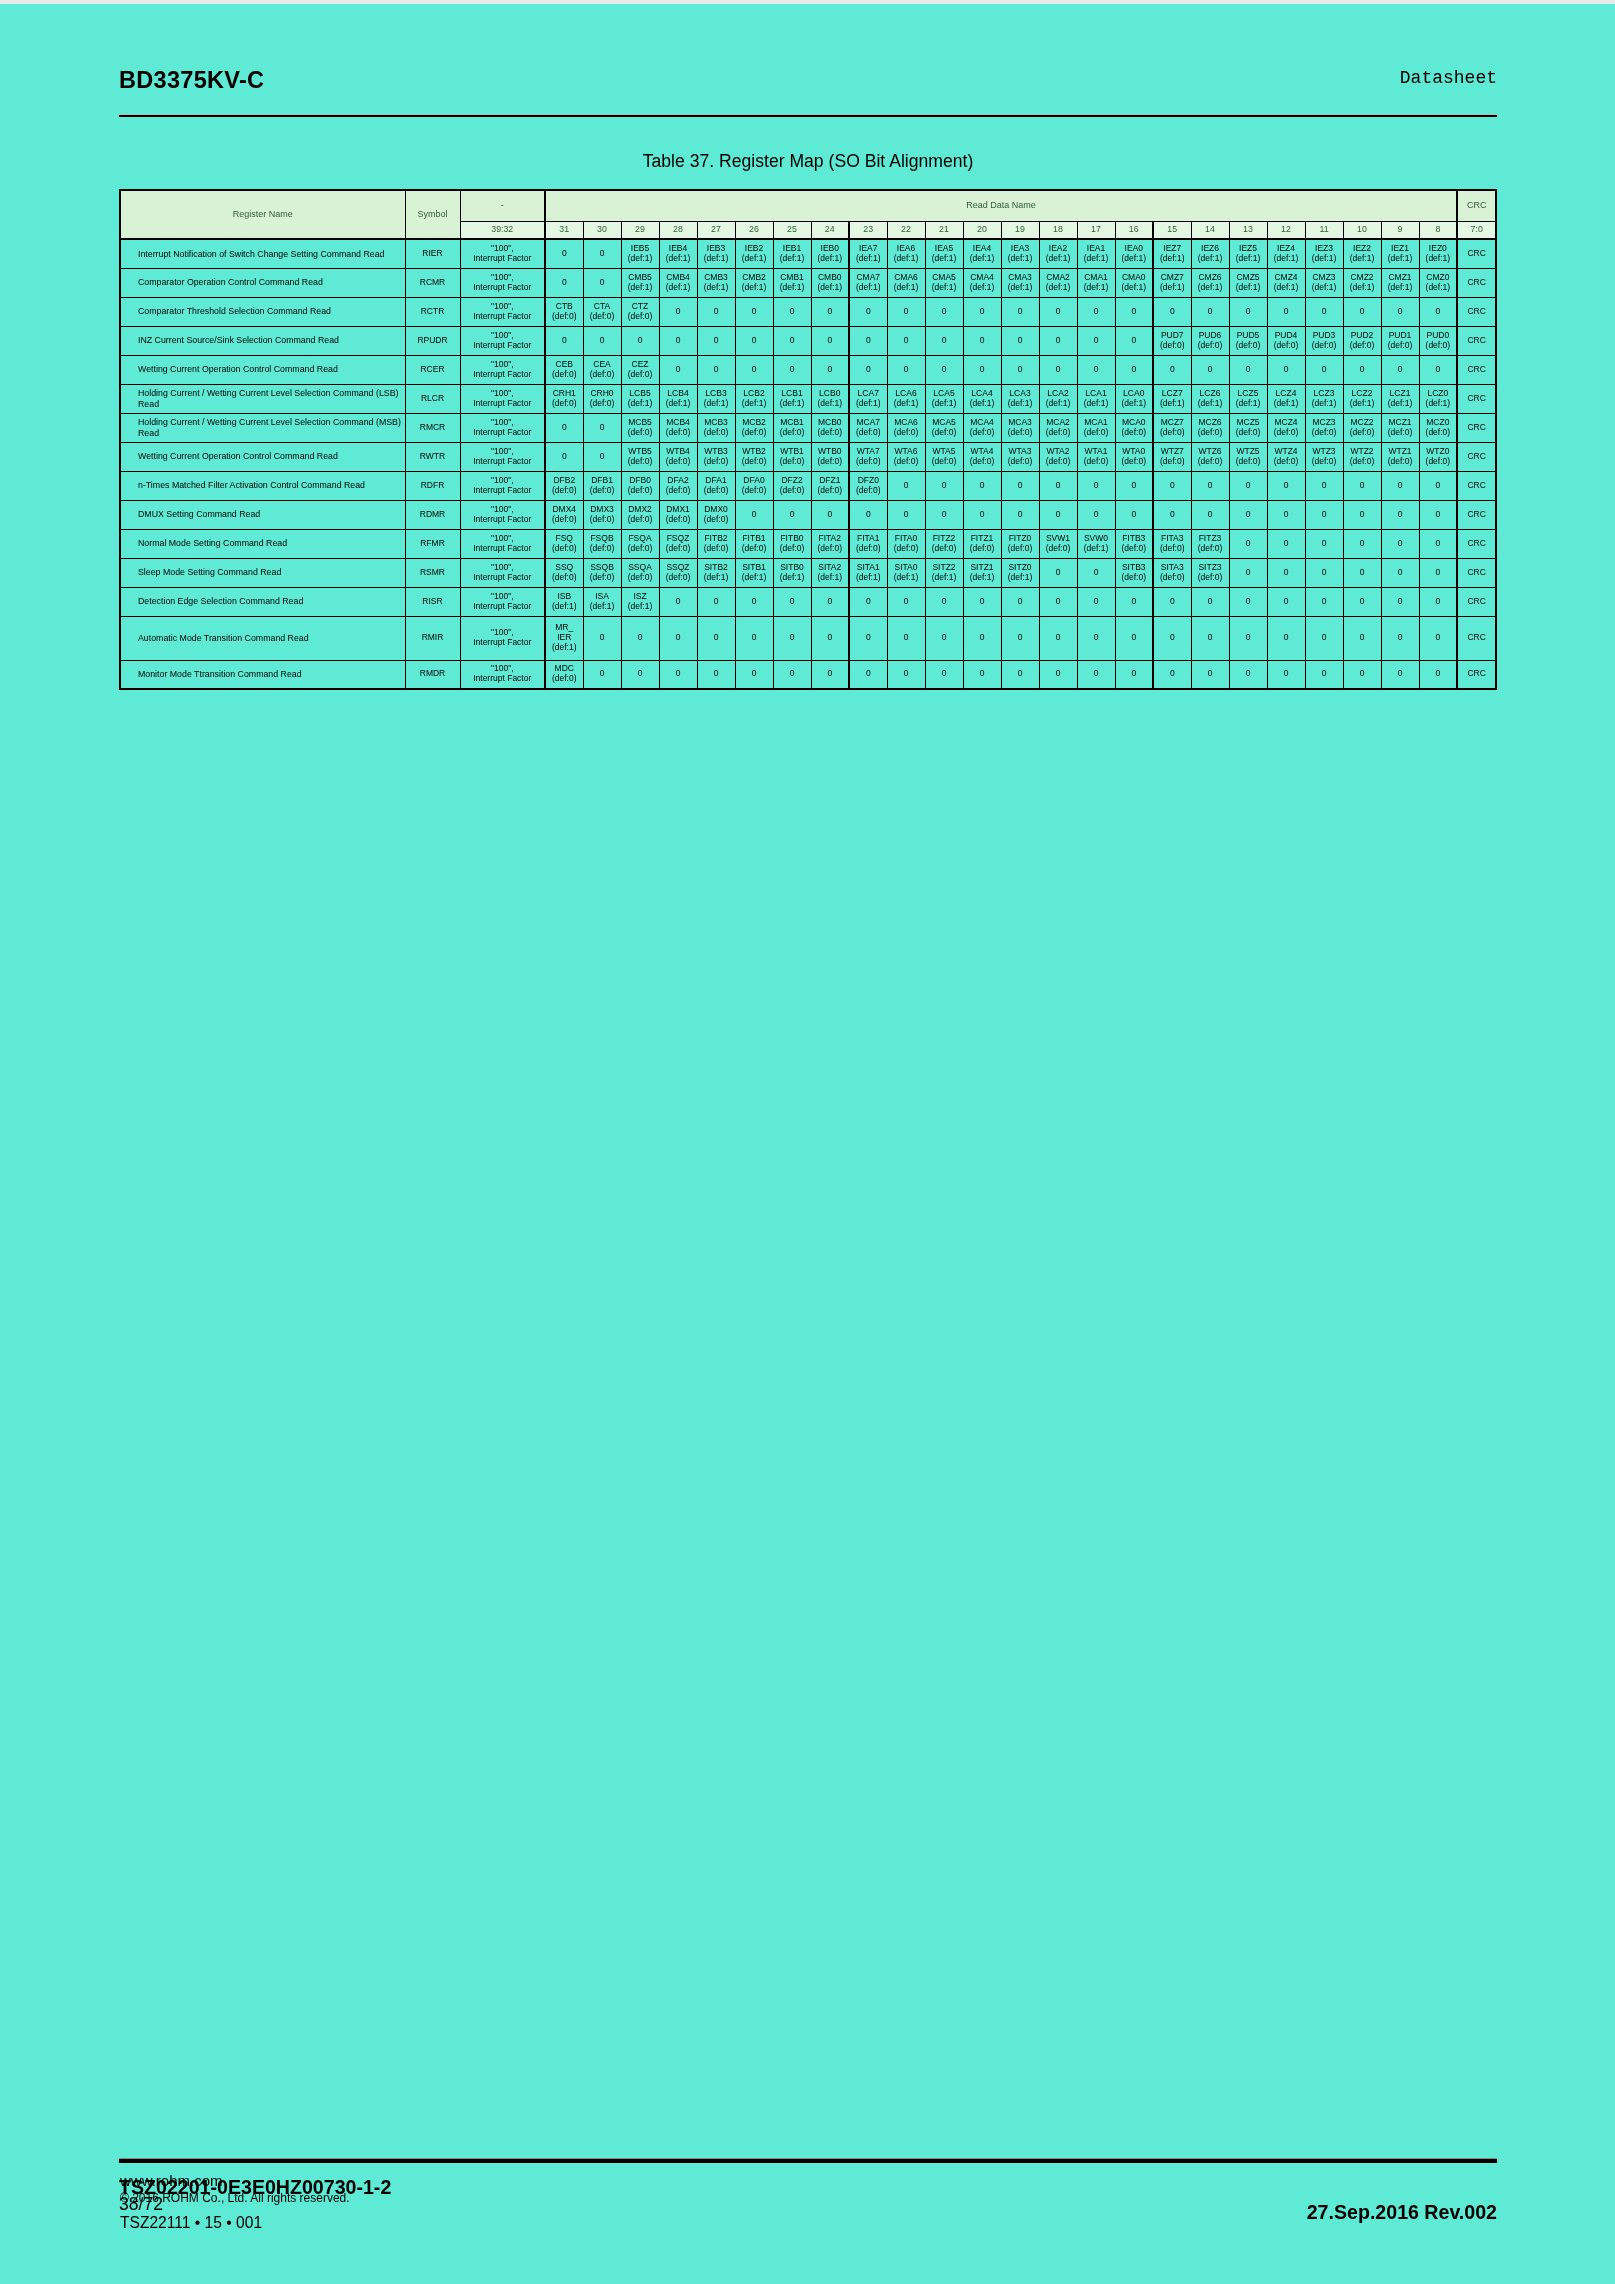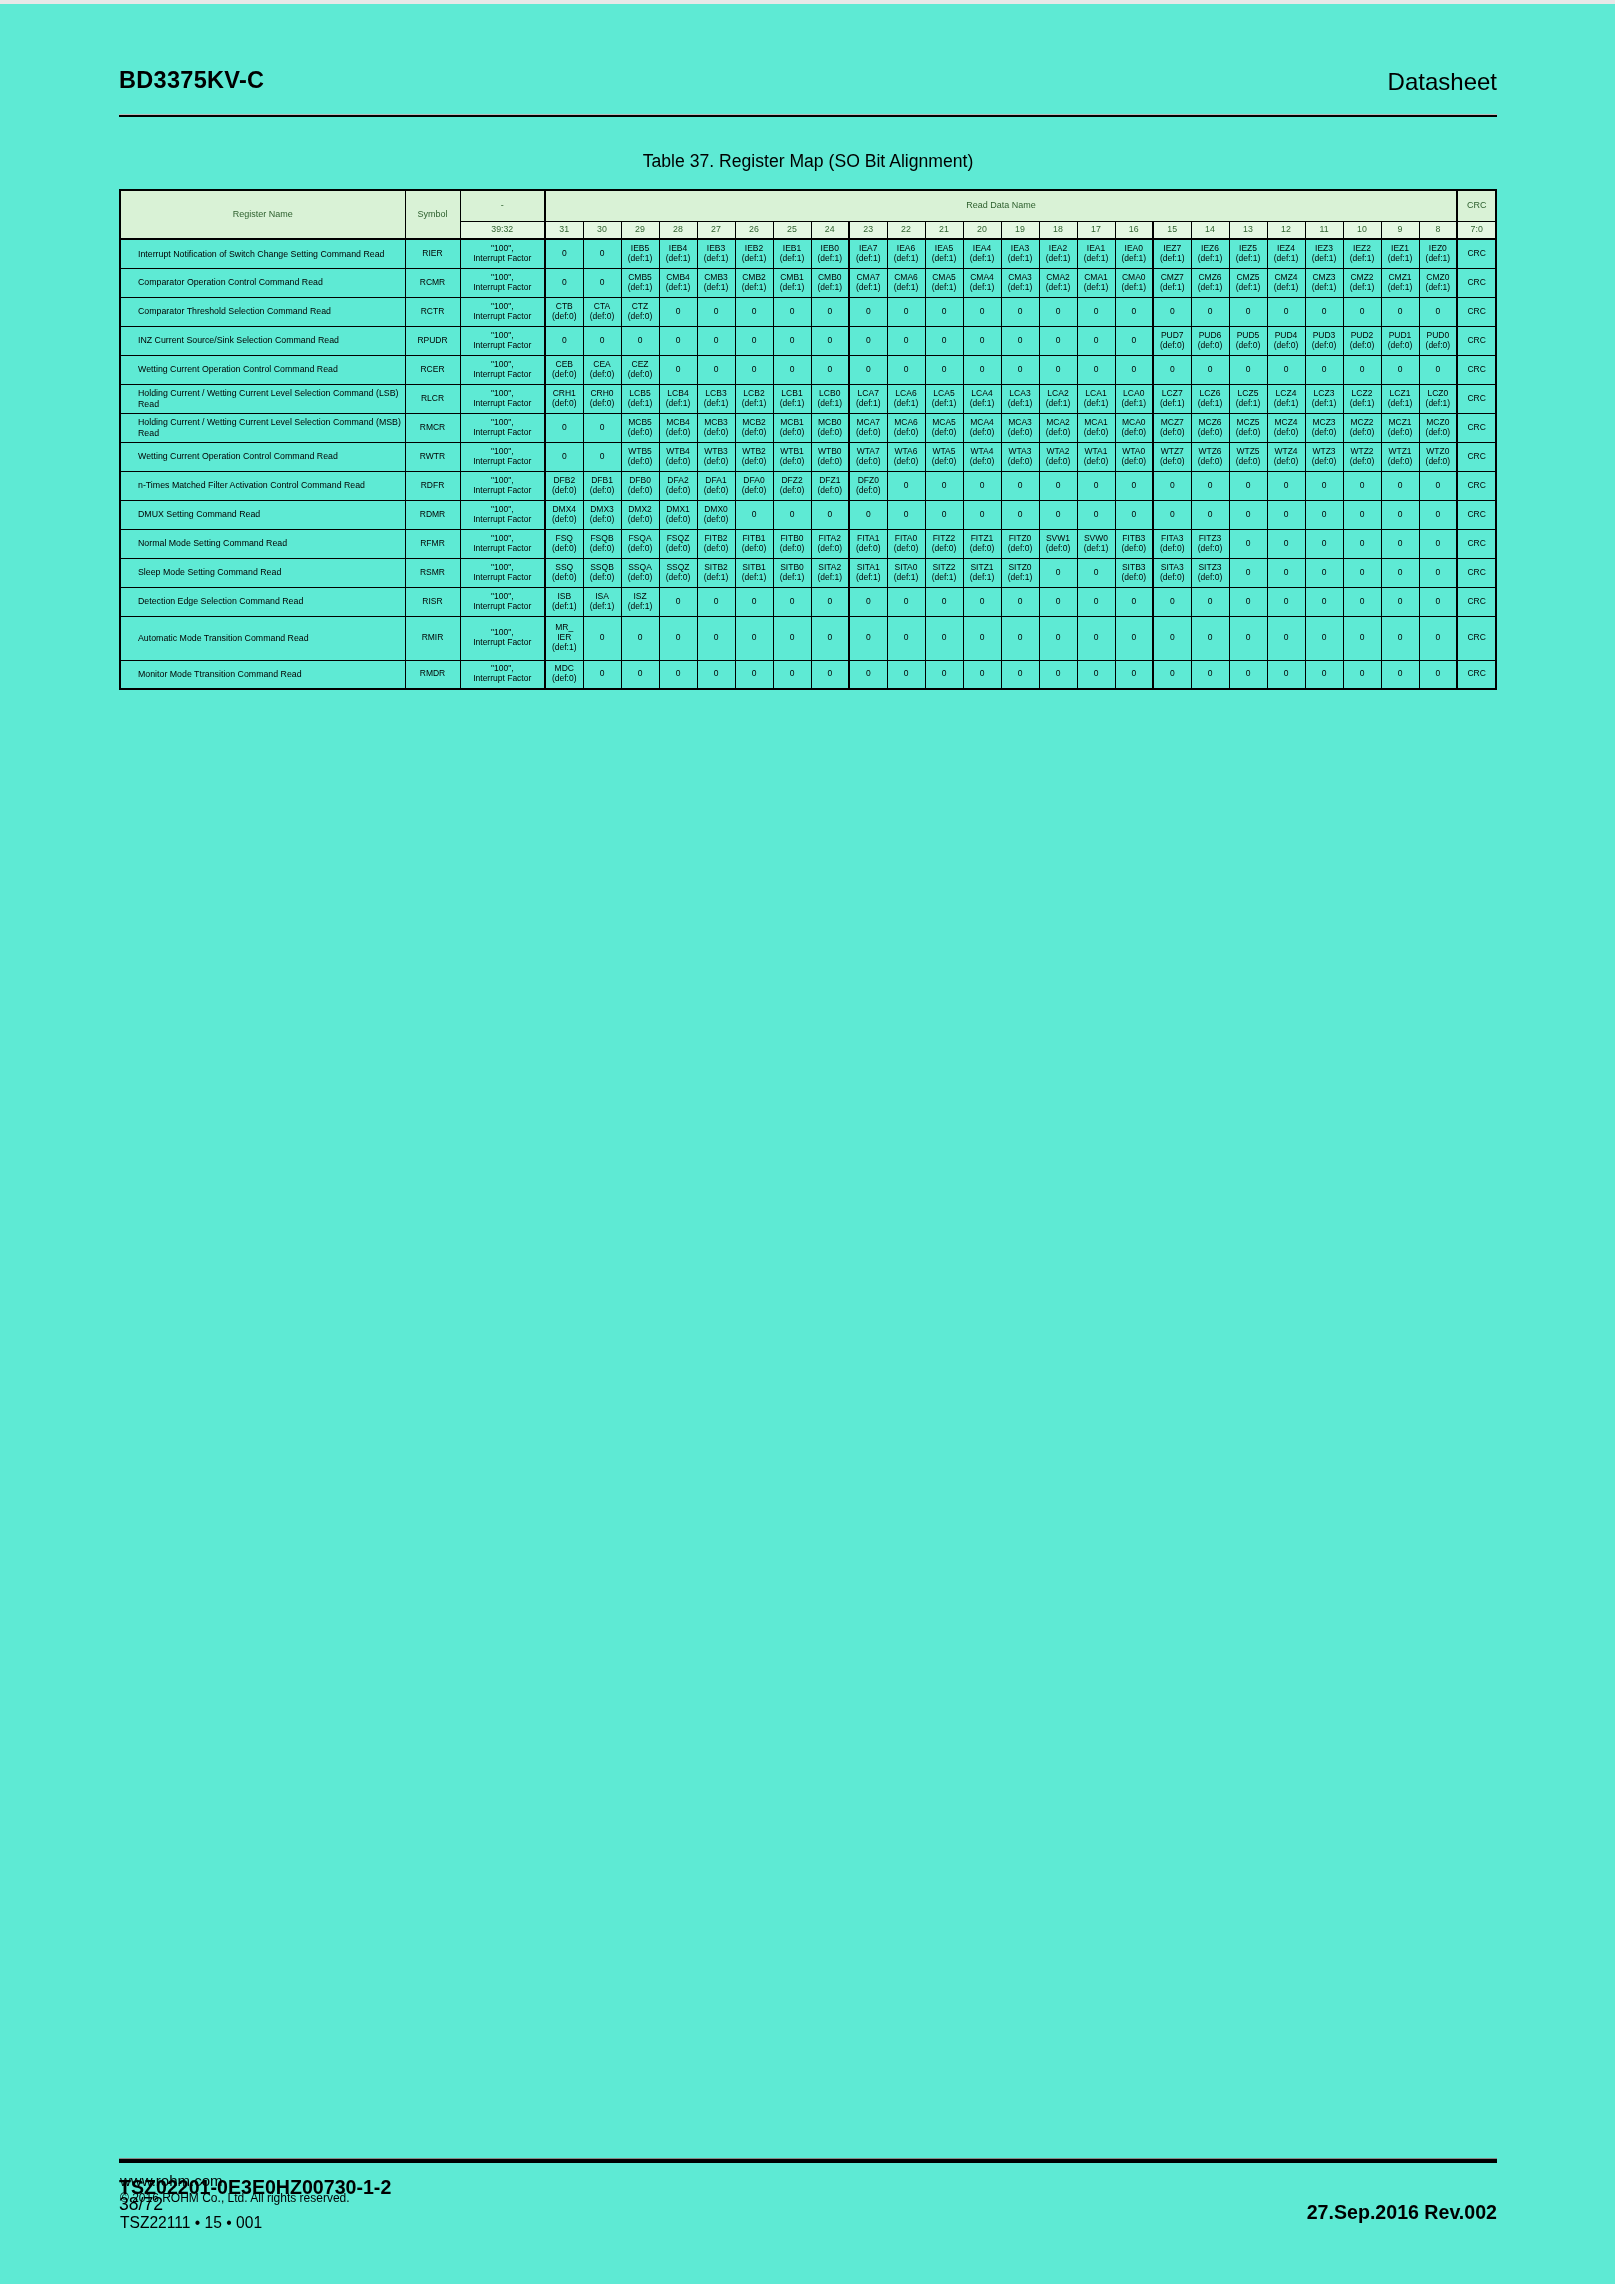--- a/index.html
+++ b/index.html
@@ -12,21 +12,21 @@
     background: #5eead4;
     font-family: "Liberation Sans", sans-serif;
     color: #000;
   }
   .brand {
     position:absolute; left:119px; top:63px;
     font-size:23.5px; font-weight:bold; letter-spacing:0.3px;
   }
   .doctype {
     position:absolute; right:119px; top:64px;
-    font-size:24px; font-weight:500;
+    font-size:18px; font-weight:500;font-family:Liberation Mono, monospace;
   }
   .head-rule {
     position:absolute; left:119px; top:110px; width:1378px; height:3.3px;
     background:#000; border-top:1.3px solid #bbb;
   }
   .table-title {
     position:absolute; left:119px; top:147px; width:1378px;
     text-align:center; font-size:17.6px; font-weight:400;
   }
   .regmap {

